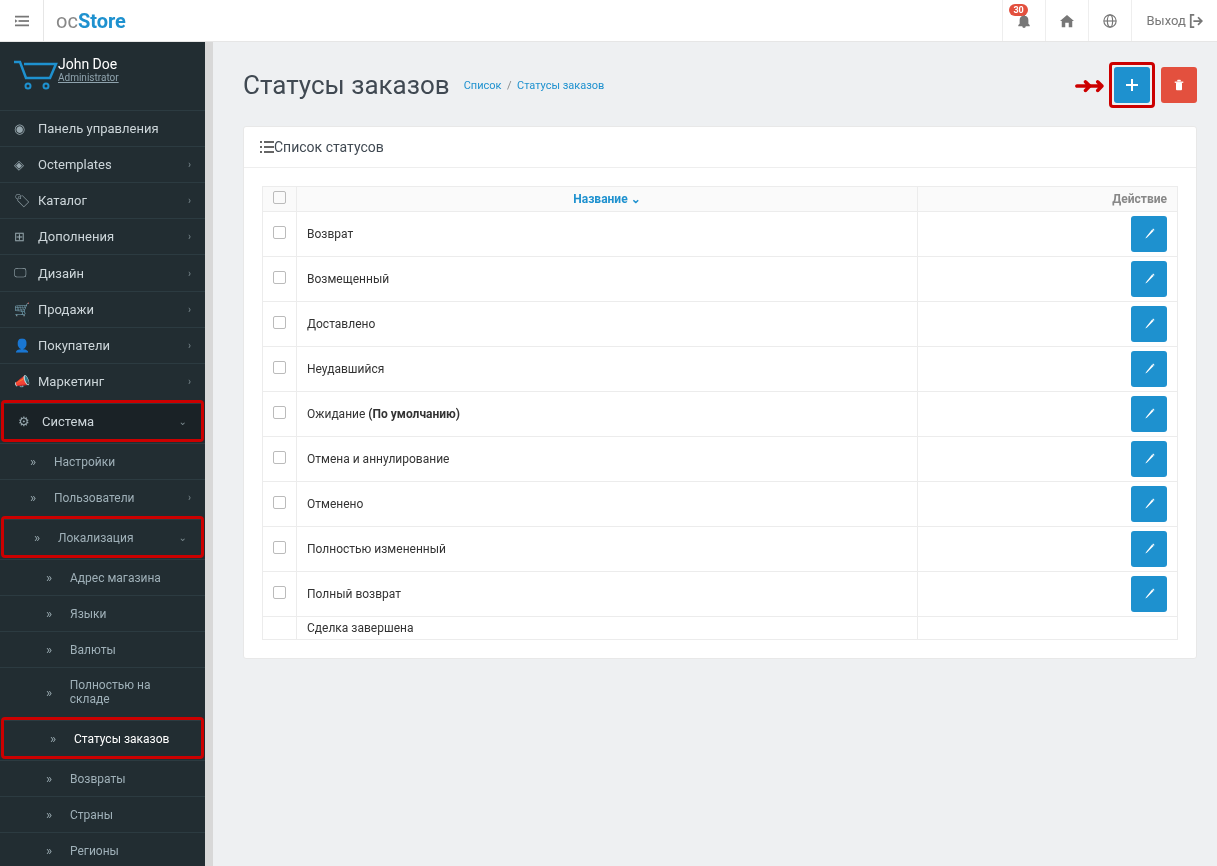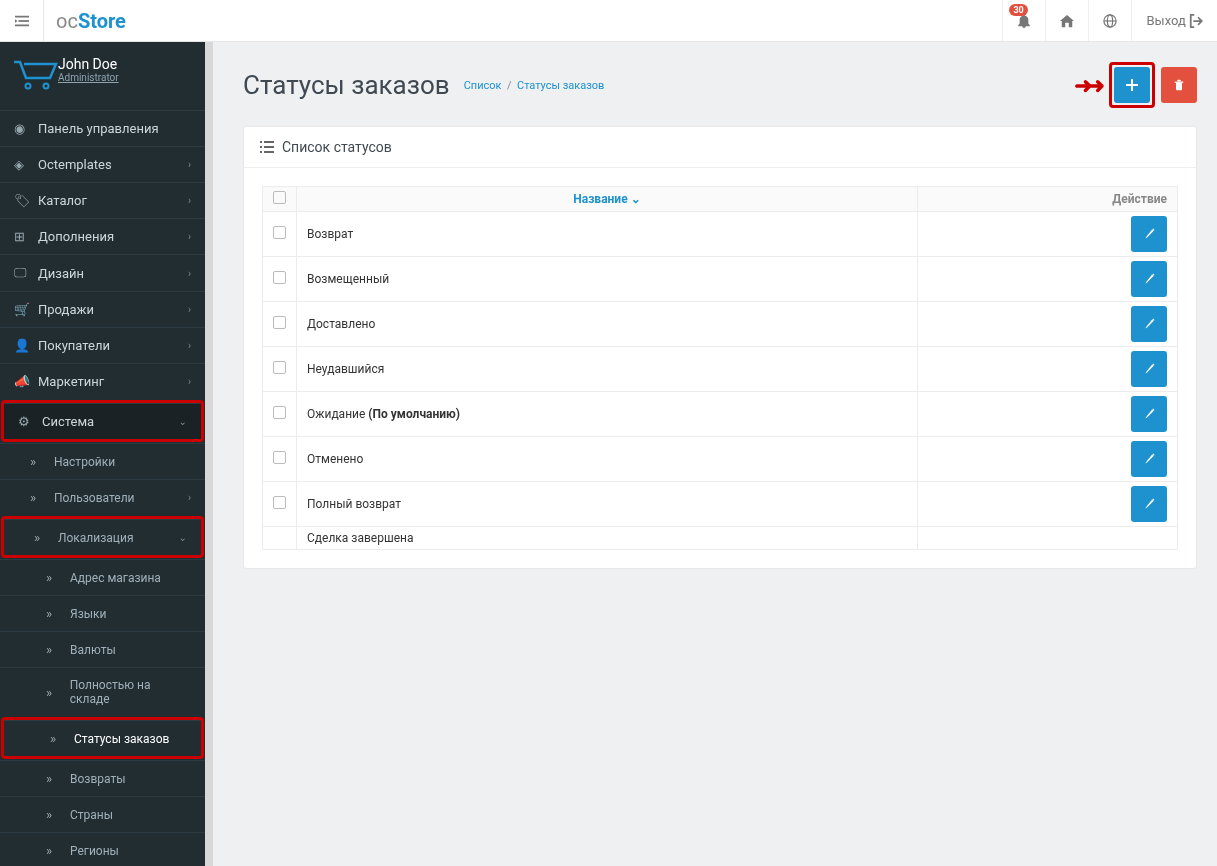--- a/index.html
+++ b/index.html
@@ -43,21 +43,21 @@
 .breadcrumb a { color: #1e91cf; text-decoration: none; cursor: pointer; }
 .page-actions { margin-left: auto; display: flex; align-items: center; gap: 6px; position: relative; }
 .btn { display: inline-flex; align-items: center; justify-content: center; width: 36px; height: 36px; border-radius: 3px; cursor: pointer; border: none; }
 .btn-primary { background: #1e91cf; color: #fff; }
 .btn-danger { background: #e3503e; color: #fff; }
 .btn-add-highlight { border: 3px solid #cc0000; border-radius: 4px; padding: 2px; }
 .arrow-annotation { color: #cc0000; font-size: 22px; margin-right: 4px; display: flex; align-items: center; font-weight: bold; letter-spacing: -6px; }
 
 
 .panel { background: #fff; border: 1px solid #e8e8e8; border-radius: 3px; }
-.panel-heading { padding: 12px 16px; border-bottom: 1px solid #eee; color: #404952; font-size: 14px; display: flex; align-items: center; gap: 8px; }
+.panel-heading { padding: 12px 16px; border-bottom: 1px solid #eee; color: #404952; font-size: 14px; display: flex; align-items: center; }
 .panel-body { padding: 18px; }
 
 
 table { width: 100%; border-collapse: collapse; }
 table th, table td { padding: 4px 10px; border: 1px solid #ececec; font-size: 12px; vertical-align: middle; margin-top: 8px; }
 table th { background: #fafafa; color: #888; }
 table thead .sort-link { color: #1e91cf; cursor: pointer; }
 .chk { width: 13px; height: 13px; border: 1px solid #bbb; border-radius: 2px; display: inline-block; cursor: pointer; }
 .actions-col { text-align: right; width: 260px; }
 .edit-btn { display: inline-flex; align-items: center; justify-content: center; width: 36px; height: 36px; background: #1e91cf; border-radius: 3px; cursor: pointer; }
@@ -322,21 +322,39 @@
     <td style="text-align:center"><span class="chk"></span></td>
     <td>Ожидание <b>(По умолчанию)</b></td>
     <td class="actions-col"><span class="edit-btn">
                     <svg viewBox="0 0 16 16">
                       <path d="M12.1 2l1.9 1.9-8.6 8.6L3 14l1.5-2.4zM13.5.6l1.9 1.9-1 1L12.5 1.6z"></path>
                     </svg>
                   </span></td>
               </tr>
               <tr>
     <td style="text-align:center"><span class="chk"></span></td>
+    <td>Отмена и аннулирование</td>
+    <td class="actions-col"><span class="edit-btn">
+                    <svg viewBox="0 0 16 16">
+                      <path d="M12.1 2l1.9 1.9-8.6 8.6L3 14l1.5-2.4zM13.5.6l1.9 1.9-1 1L12.5 1.6z"></path>
+                    </svg>
+                  </span></td>
+              </tr>
+              <tr>
+    <td style="text-align:center"><span class="chk"></span></td>
     <td>Отменено</td>
+    <td class="actions-col"><span class="edit-btn">
+                    <svg viewBox="0 0 16 16">
+                      <path d="M12.1 2l1.9 1.9-8.6 8.6L3 14l1.5-2.4zM13.5.6l1.9 1.9-1 1L12.5 1.6z"></path>
+                    </svg>
+                  </span></td>
+              </tr>
+              <tr>
+    <td style="text-align:center"><span class="chk"></span></td>
+    <td>Полностью измененный</td>
     <td class="actions-col"><span class="edit-btn">
                     <svg viewBox="0 0 16 16">
                       <path d="M12.1 2l1.9 1.9-8.6 8.6L3 14l1.5-2.4zM13.5.6l1.9 1.9-1 1L12.5 1.6z"></path>
                     </svg>
                   </span></td>
               </tr>
               <tr>
     <td style="text-align:center"><span class="chk"></span></td>
     <td>Полный возврат</td>
     <td class="actions-col"><span class="edit-btn">

